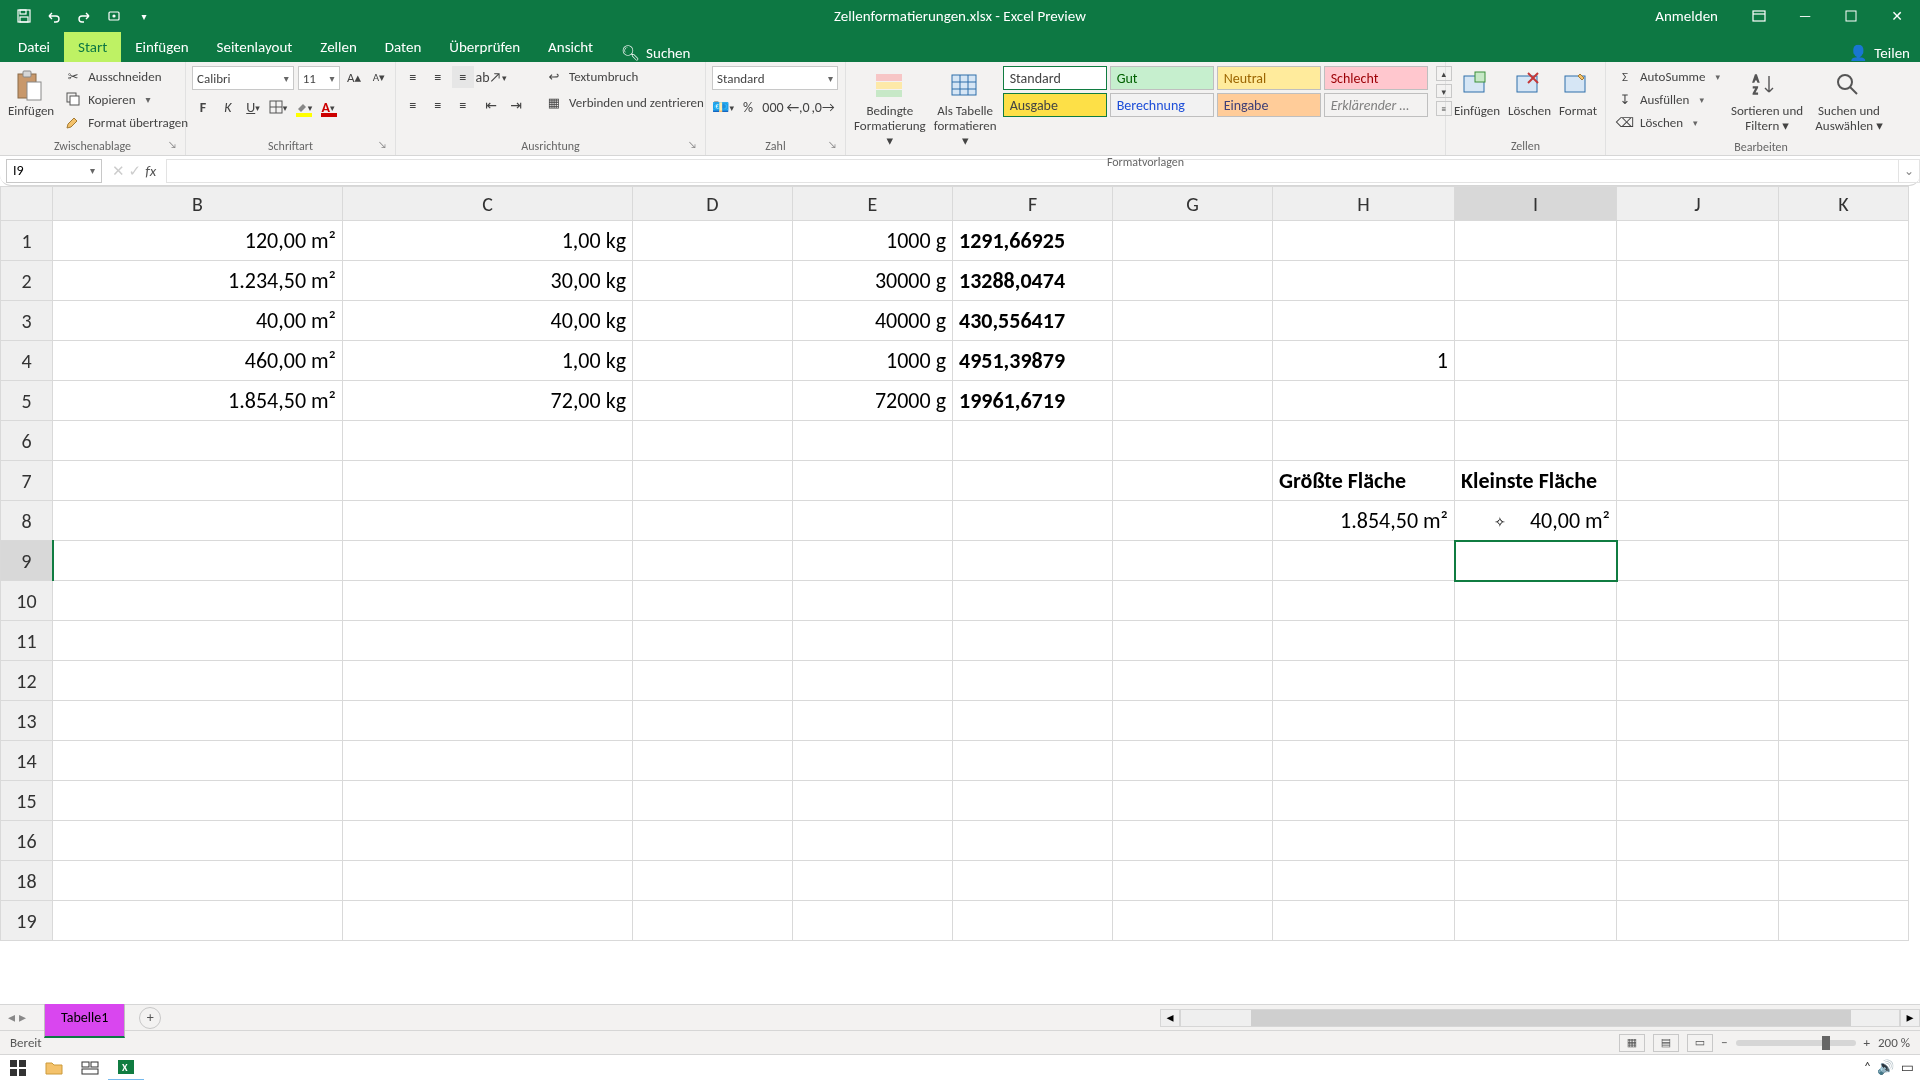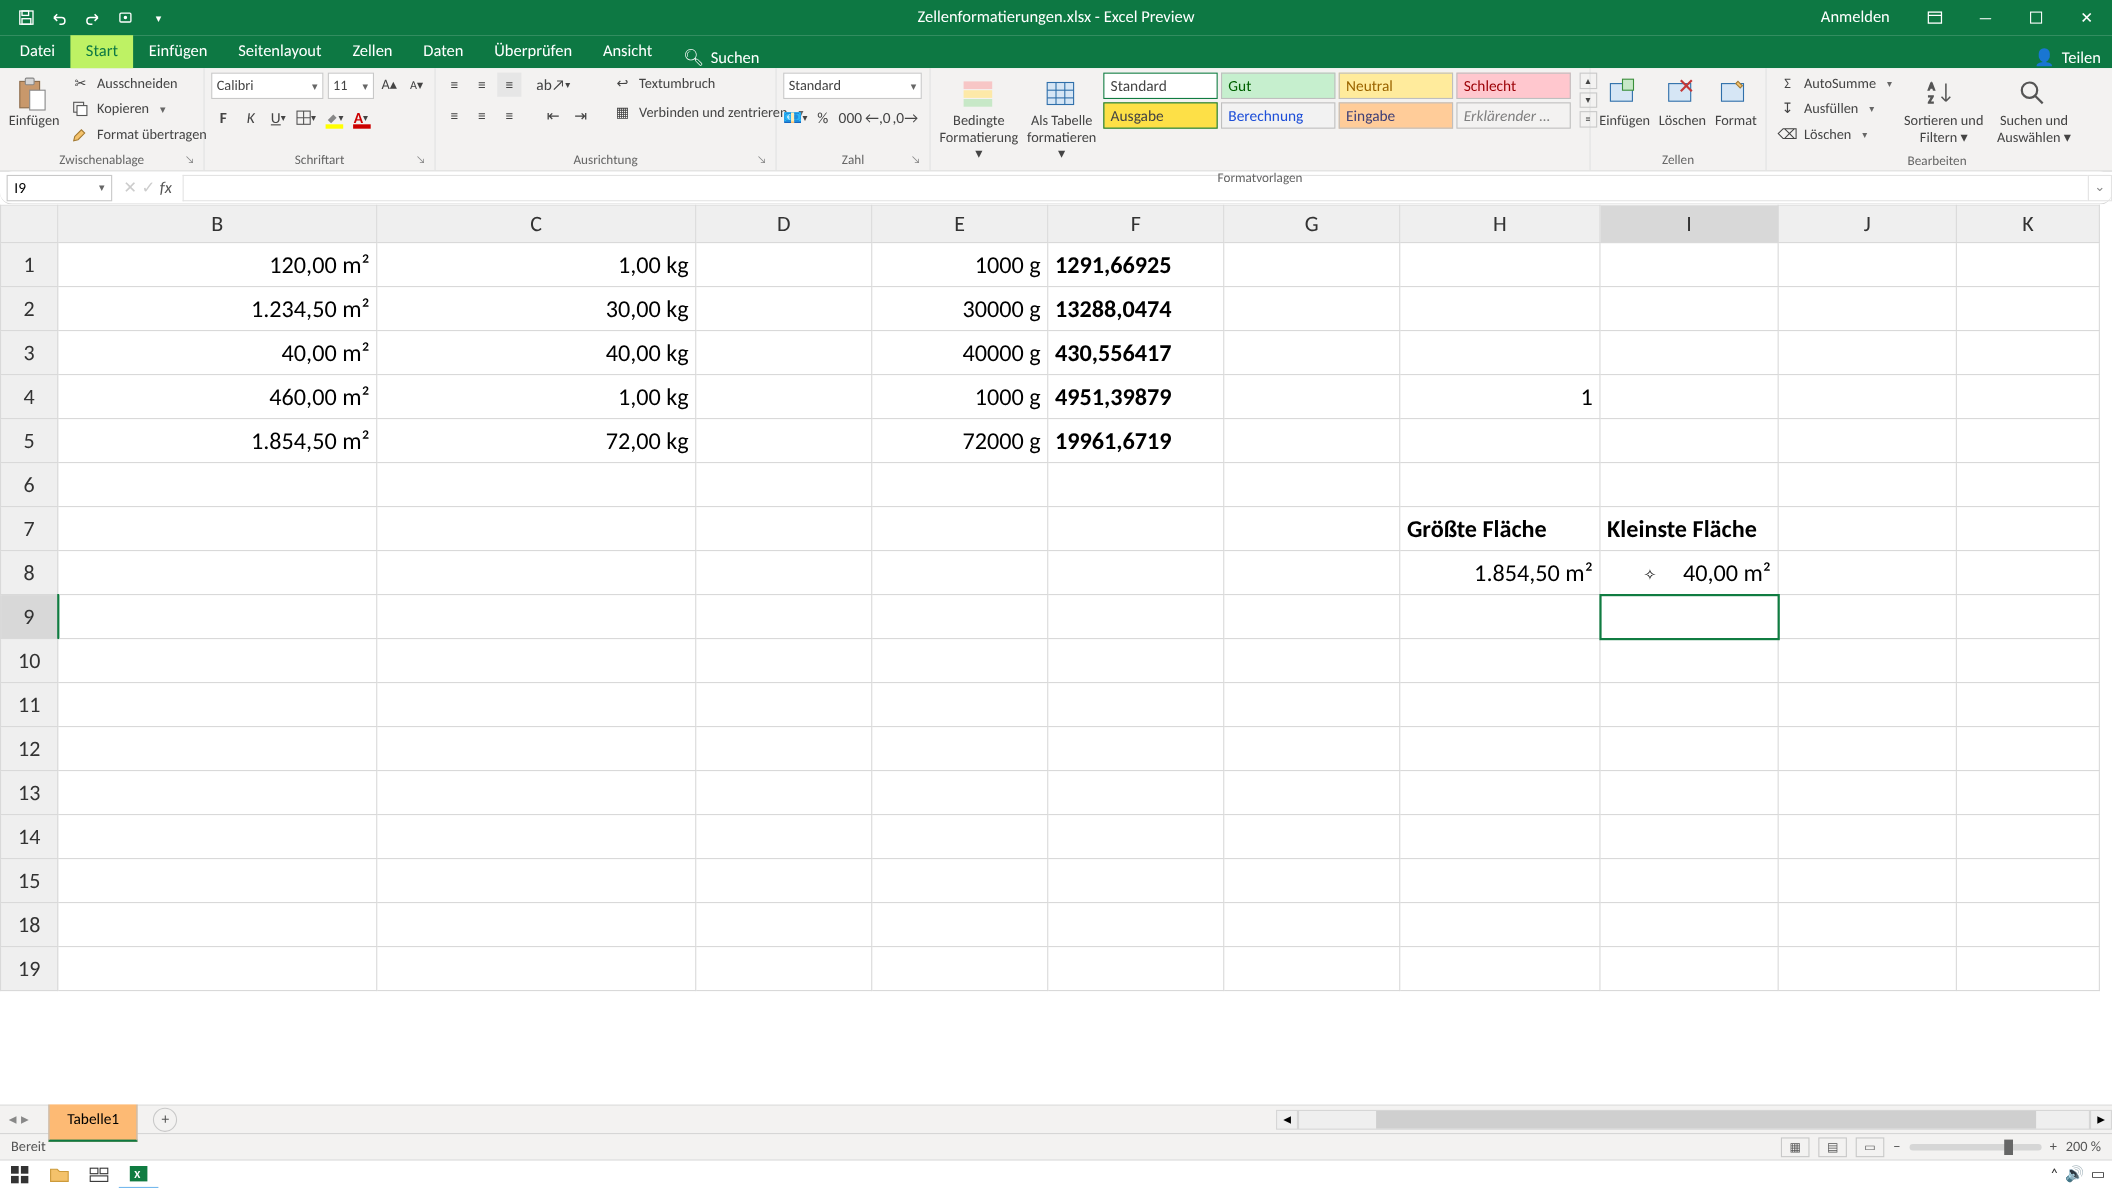--- a/index.html
+++ b/index.html
@@ -59,21 +59,21 @@
 .l { text-align:left;font-weight:bold; }
 .corner { background:#efefef; border-right:1px solid #bfbfbf; border-bottom:1px solid #bfbfbf; }
 .sheet thead th.sel-col { background:#d8d8d8; }
 .sheet tbody th.sel-row { background:#d8d8d8; }
 .cell-sel { outline:2px solid #107c41; outline-offset:-1px;}
 .greenline-right { border-right:2px solid #107c41 !important; }
 
 
 .sheettabs { height:26px; background:#f3f2f1; border-top:1px solid #d6d6d6; display:flex; align-items:center; font-size:14px; }
 .sheettabs .nav { display:flex; gap:4px; padding:0 8px; color:#888; }
-.sheettab { background:#fdba74; border:1px solid #bfbfbf; border-bottom:2px solid #0d7843; padding:10px 16px; margin-left:10px; }
+.sheettab { background:#d946ef; border:1px solid #bfbfbf; border-bottom:2px solid #0d7843; padding:10px 16px; margin-left:10px; }
 .addsheet { width:22px; height:22px; border:1px solid #c8c8c8; border-radius:50%; display:flex; align-items:center; justify-content:center; margin-left:14px; color:#555;}
 
 .hscroll { margin-left:auto; display:flex; align-items:center; height:100%; width:760px; }
 .hscroll .track { flex:1; height:18px; background:#efefef; border:1px solid #d6d6d6; position:relative;}
 .hscroll .thumb { position:absolute; left:70px; top:0; bottom:0; width:600px; background:#cfcfcf; }
 .hscroll .arr { width:20px; height:18px; display:flex; align-items:center; justify-content:center; border:1px solid #d6d6d6; background:#efefef;}
 
 
 .status { height:24px; background:#f3f2f1; border-top:1px solid #d6d6d6; display:flex; align-items:center; font-size:13px; color:#555; padding:0 10px;}
 .status .right { margin-left:auto; display:flex; align-items:center; gap:8px;}
@@ -260,21 +260,21 @@
           <div class="iconbtn">≡</div>
           <div class="iconbtn">≡</div>
           <div class="iconbtn" style="background:#e6e6e6">≡</div>
         </div>
         <div class="iconrow">
           <div class="iconbtn">≡</div>
           <div class="iconbtn">≡</div>
           <div class="iconbtn">≡</div>
         </div>
       </div>
-      <div class="vstack" style="gap:6px;margin-left:14px">
+      <div class="vstack" style="gap:6px;margin-left:2px">
         <div class="iconrow">
             <div class="iconbtn">ab↗<span style="font-size:9px">▾</span></div>
           </div>
         <div class="iconrow">
           <div class="iconbtn">⇤</div>
           <div class="iconbtn">⇥</div>
         </div>
       </div>
       <div class="vstack" style="margin-left:10px;gap:6px">
         <div class="rbtn">
@@ -655,20 +655,33 @@
           <td class="r"></td>
           <td class="r"></td>
           <td class="l"></td>
           <td class="r"></td>
           <td class="r"></td>
           <td class="r"></td>
           <td class="r"></td>
           <td class="r"></td>
         </tr>
         <tr>
+          <th class="">16</th>
+          <td class="r"></td>
+          <td class="r"></td>
+          <td class="r"></td>
+          <td class="r"></td>
+          <td class="l"></td>
+          <td class="r"></td>
+          <td class="r"></td>
+          <td class="r"></td>
+          <td class="r"></td>
+          <td class="r"></td>
+        </tr>
+        <tr>
           <th class="">18</th>
           <td class="r"></td>
           <td class="r"></td>
           <td class="r"></td>
           <td class="r"></td>
           <td class="l"></td>
           <td class="r"></td>
           <td class="r"></td>
           <td class="r"></td>
           <td class="r"></td>

